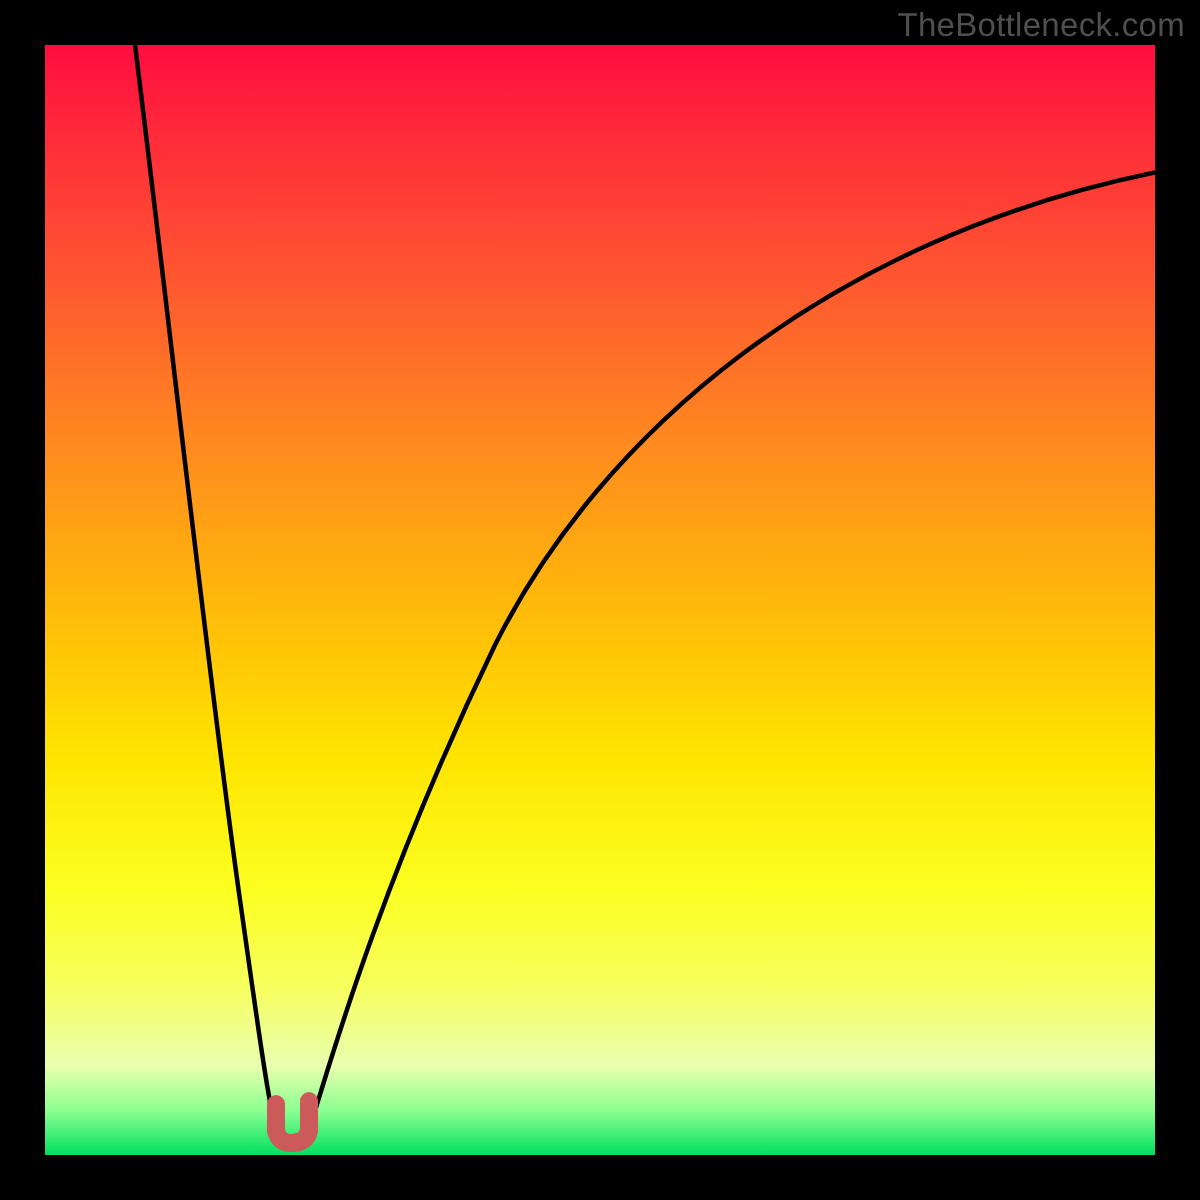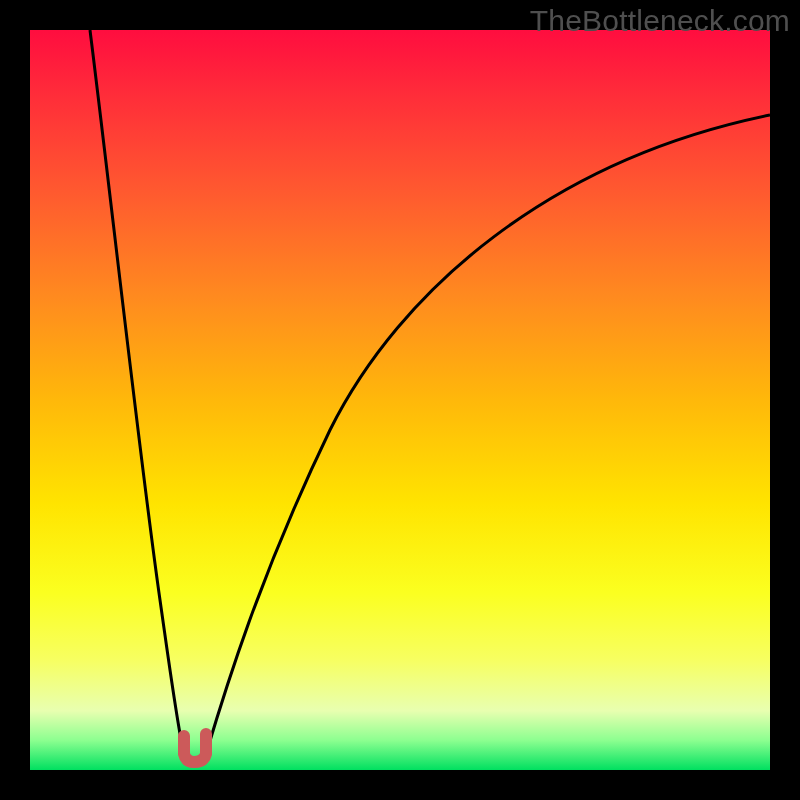--- a/index.html
+++ b/index.html
@@ -35,21 +35,21 @@
       #e8ffb0 92%,
       #8cff90 96%,
       #00e060 100%
     );
   }
   .watermark {
     position: absolute;
     top: 4px;
     right: 10px;
     color: #4f4f4f;
-    font-size: 30px;
+    font-size: 22px;
     font-weight: 500;
     letter-spacing: 0.2px;
     user-select: none;
   }
   svg.curves {
     position: absolute;
     inset: 0;
   }
 </style>
 </head>

